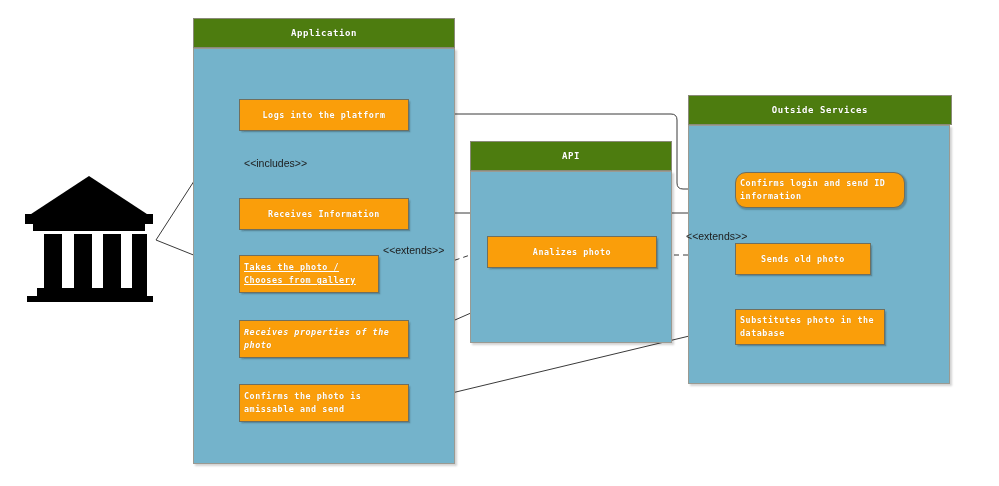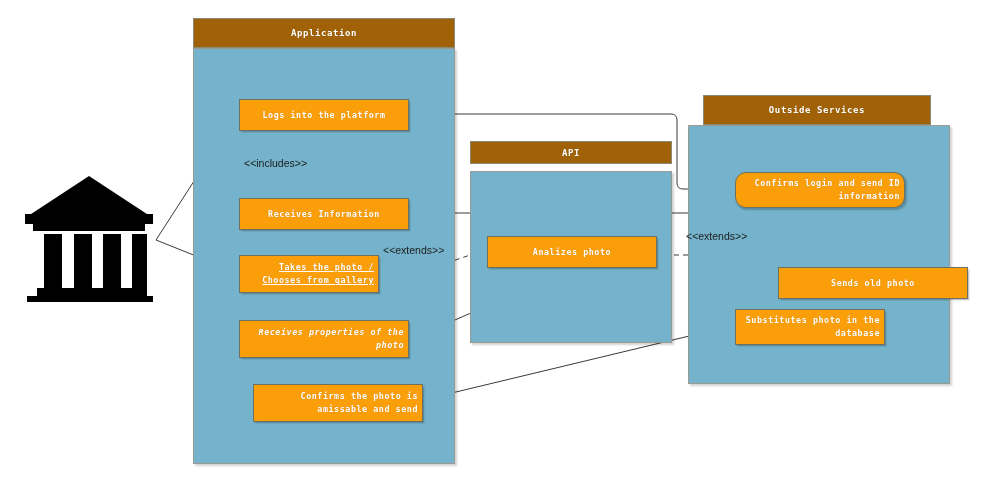--- a/index.html
+++ b/index.html
@@ -16,21 +16,21 @@
     font-family: "DejaVu Sans Mono", "Liberation Mono", monospace;
   }
   
   .system {
     position: absolute;
     box-sizing: border-box;
   }
   .system-header {
     position: absolute;
     box-sizing: border-box;
-    background: #a16207;
+    background: #4d7c0f;
     border: 1px solid #8a8a78;
     color: #ffffff;
     display: flex;
     align-items: center;
     justify-content: center;
     font-size: 9px;
     letter-spacing: 0.6px;
     font-weight: bold;
     text-shadow: 0 0 1px rgba(0,0,0,.25);
   }
@@ -44,21 +44,21 @@
   
   .usecase {
     position: absolute;
     box-sizing: border-box;
     background: #FA9E0A;
     border: 1px solid #6f6f5f;
     color: #ffffff;
     display: flex;
     align-items: center;
     justify-content: center;
-    text-align: right;
+    text-align: left;
     font-size: 8.4px;
     line-height: 13px;
     letter-spacing: 0.55px;
     font-weight: bold;
     padding: 6px 4px;
     box-shadow: 1.5px 1.5px 1.5px rgba(0,0,0,0.22);
     text-shadow: 0 0 1px rgba(0,0,0,.2);
   }
   
   .stereotype {
@@ -135,61 +135,61 @@
 
   <div class="system">
     <div class="system-body" style="left:193px; top:48px; width:262px; height:416px;"></div>
     <div class="system-header" style="left:193px; top:18px; width:262px; height:30px;">
       <span>Application</span>
     </div>
   </div>
 
   <div class="system">
     <div class="system-body" style="left:470px; top:171px; width:202px; height:172px;"></div>
-    <div class="system-header" style="left:470px; top:141px; width:202px; height:23px;">
+    <div class="system-header" style="left:470px; top:141px; width:202px; height:30px;">
       <span>API</span>
     </div>
   </div>
 
   <div class="system">
     <div class="system-body" style="left:688px; top:125px; width:262px; height:259px;"></div>
-    <div class="system-header" style="left:703px; top:95px; width:228px; height:30px;">
+    <div class="system-header" style="left:688px; top:95px; width:264px; height:30px;">
       <span>Outside Services</span>
     </div>
   </div>
 
   <div class="usecase" style="left:239px; top:99px; width:170px; height:32px;">
     <span>Logs into the platform</span>
   </div>
 
   <div class="usecase" style="left:239px; top:198px; width:170px; height:32px;">
     <span>Receives Information</span>
   </div>
 
   <div class="usecase" style="left:239px; top:255px; width:140px; height:38px;text-decoration:underline;">
     <span>Takes the photo / Chooses from gallery</span>
   </div>
 
   <div class="usecase" style="left:239px; top:320px; width:170px; height:38px;font-style:italic;">
     <span>Receives properties of the photo</span>
   </div>
 
-  <div class="usecase" style="left:239px; top:384px; width:170px; height:38px;margin-left:14px;">
+  <div class="usecase" style="left:239px; top:384px; width:170px; height:38px;">
     <span>Confirms the photo is amissable and send</span>
   </div>
 
   <div class="usecase" style="left:487px; top:236px; width:170px; height:32px;">
     <span>Analizes photo</span>
   </div>
 
   <div class="usecase" style="left:735px; top:172px; width:170px; height:36px;border-radius:11px;">
     <span>Confirms login and send ID information</span>
   </div>
 
-  <div class="usecase" style="left:778px; top:243px; width:190px; height:32px;margin-top:24px;">
+  <div class="usecase" style="left:735px; top:243px; width:136px; height:32px;">
     <span>Sends old photo</span>
   </div>
 
   <div class="usecase" style="left:735px; top:309px; width:150px; height:36px;">
     <span>Substitutes photo in the database</span>
   </div>
 
   <div class="stereotype" style="left:244px; top:157px;">&lt;&lt;includes&gt;&gt;</div>
 
   <div class="stereotype" style="left:383px; top:244px;">&lt;&lt;extends&gt;&gt;</div>

